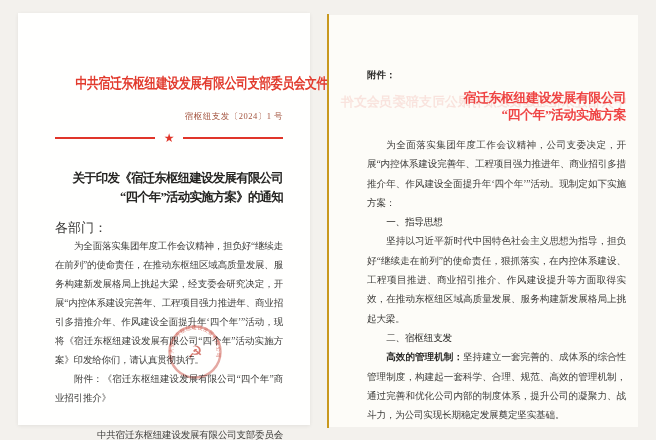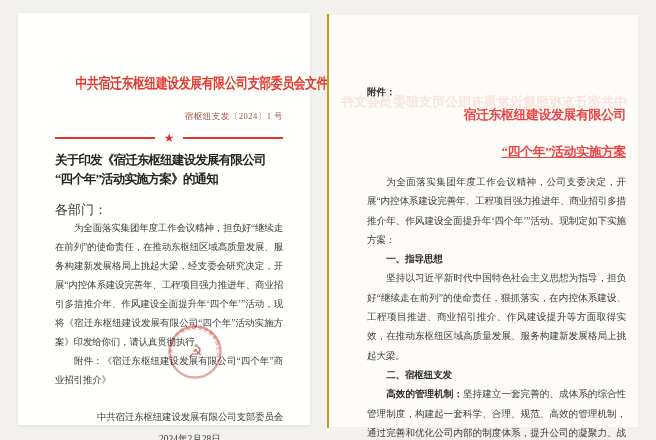--- a/index.html
+++ b/index.html
@@ -23,21 +23,21 @@
     white-space:nowrap; letter-spacing:-.5px;
   }
   .doc-number {
     margin-top:18px; text-align:right;
     color:#a3543f; font-size:8.5px; letter-spacing:.5px;
   }
   .rule-row { margin-top:9px; display:flex; align-items:center; }
   .rule-seg { flex:1; height:2px; background:#e0352a; }
   .rule-star { color:#e0352a; font-size:12px; line-height:12px; padding:0 9px; }
   .notice-title {
-    margin-top:7px; text-align:left; color:#252422;
+    margin-top:25px; text-align:right; color:#252422;
     font-weight:bold; font-size:12.5px; line-height:18.5px; letter-spacing:-.8px;
   }
   .salutation { margin-top:13px; font-size:13px; color:#3d3c3a; }
   .para {
     text-indent:2em; text-align:justify;
     font-size:9.5px; line-height:19px; color:#3d3c3a; letter-spacing:-.2px;font-family:Liberation Serif, serif;
   }
   .sign-wrap {
     margin-top:21px; margin-left:auto; width:fit-content;
     display:flex; flex-direction:column; align-items:center;
@@ -49,39 +49,39 @@
     mix-blend-mode:multiply; filter:blur(.3px); opacity:.9;
   }
   
   .spine { position:absolute; left:327px; top:14px; width:2px; height:414px;
     background:#c8981e; }
   
   .page-right {
     position:absolute; left:329px; top:15px; width:309px; height:412px;
     background:#fdfcf8; padding:0 12px 0 38px;
   }
-  .att-label { margin-top:71px; font-weight:bold; font-size:9.5px; color:#2c2b29; }
+  .att-label { margin-top:54px; font-weight:bold; font-size:9.5px; color:#2c2b29; }
   .r-title {
     text-align:right; font-weight:bold; color:#ef4444;
     font-size:13px; line-height:17px; letter-spacing:-.5px;
   }
   .r-title.first { margin-top:7px; }
-  .r-title.second { margin-top:20px;text-decoration:underline; }
+  .r-title.second { margin-top:0; }
   .ghost {
     position:absolute; left:0; right:0; top:78px; text-align:center;
     transform:scaleX(-1); color:rgba(226,59,46,.13);
     font-weight:bold; font-size:13px; filter:blur(.6px);
     white-space:nowrap; pointer-events:none;
   }
   .r-body { margin-top:12px; }
   .r-para, .r-heading {
     text-indent:2em; text-align:justify;
     font-size:9.6px; line-height:19.3px; color:#3d3c3a; letter-spacing:-.2px;
   }
-  .r-heading { font-weight:bold; color:#2c2b29; }
+  .r-heading { font-weight:normal; color:#2c2b29; }
   .lead { font-weight:bold; color:#2c2b29; }
 </style>
 </head>
 <body>
 
 <div class="page-left">
   <div class="doc-header">中共宿迁东枢纽建设发展有限公司支部委员会文件</div>
 
   <div class="doc-number">宿枢纽支发〔2024〕1 号</div>
 

